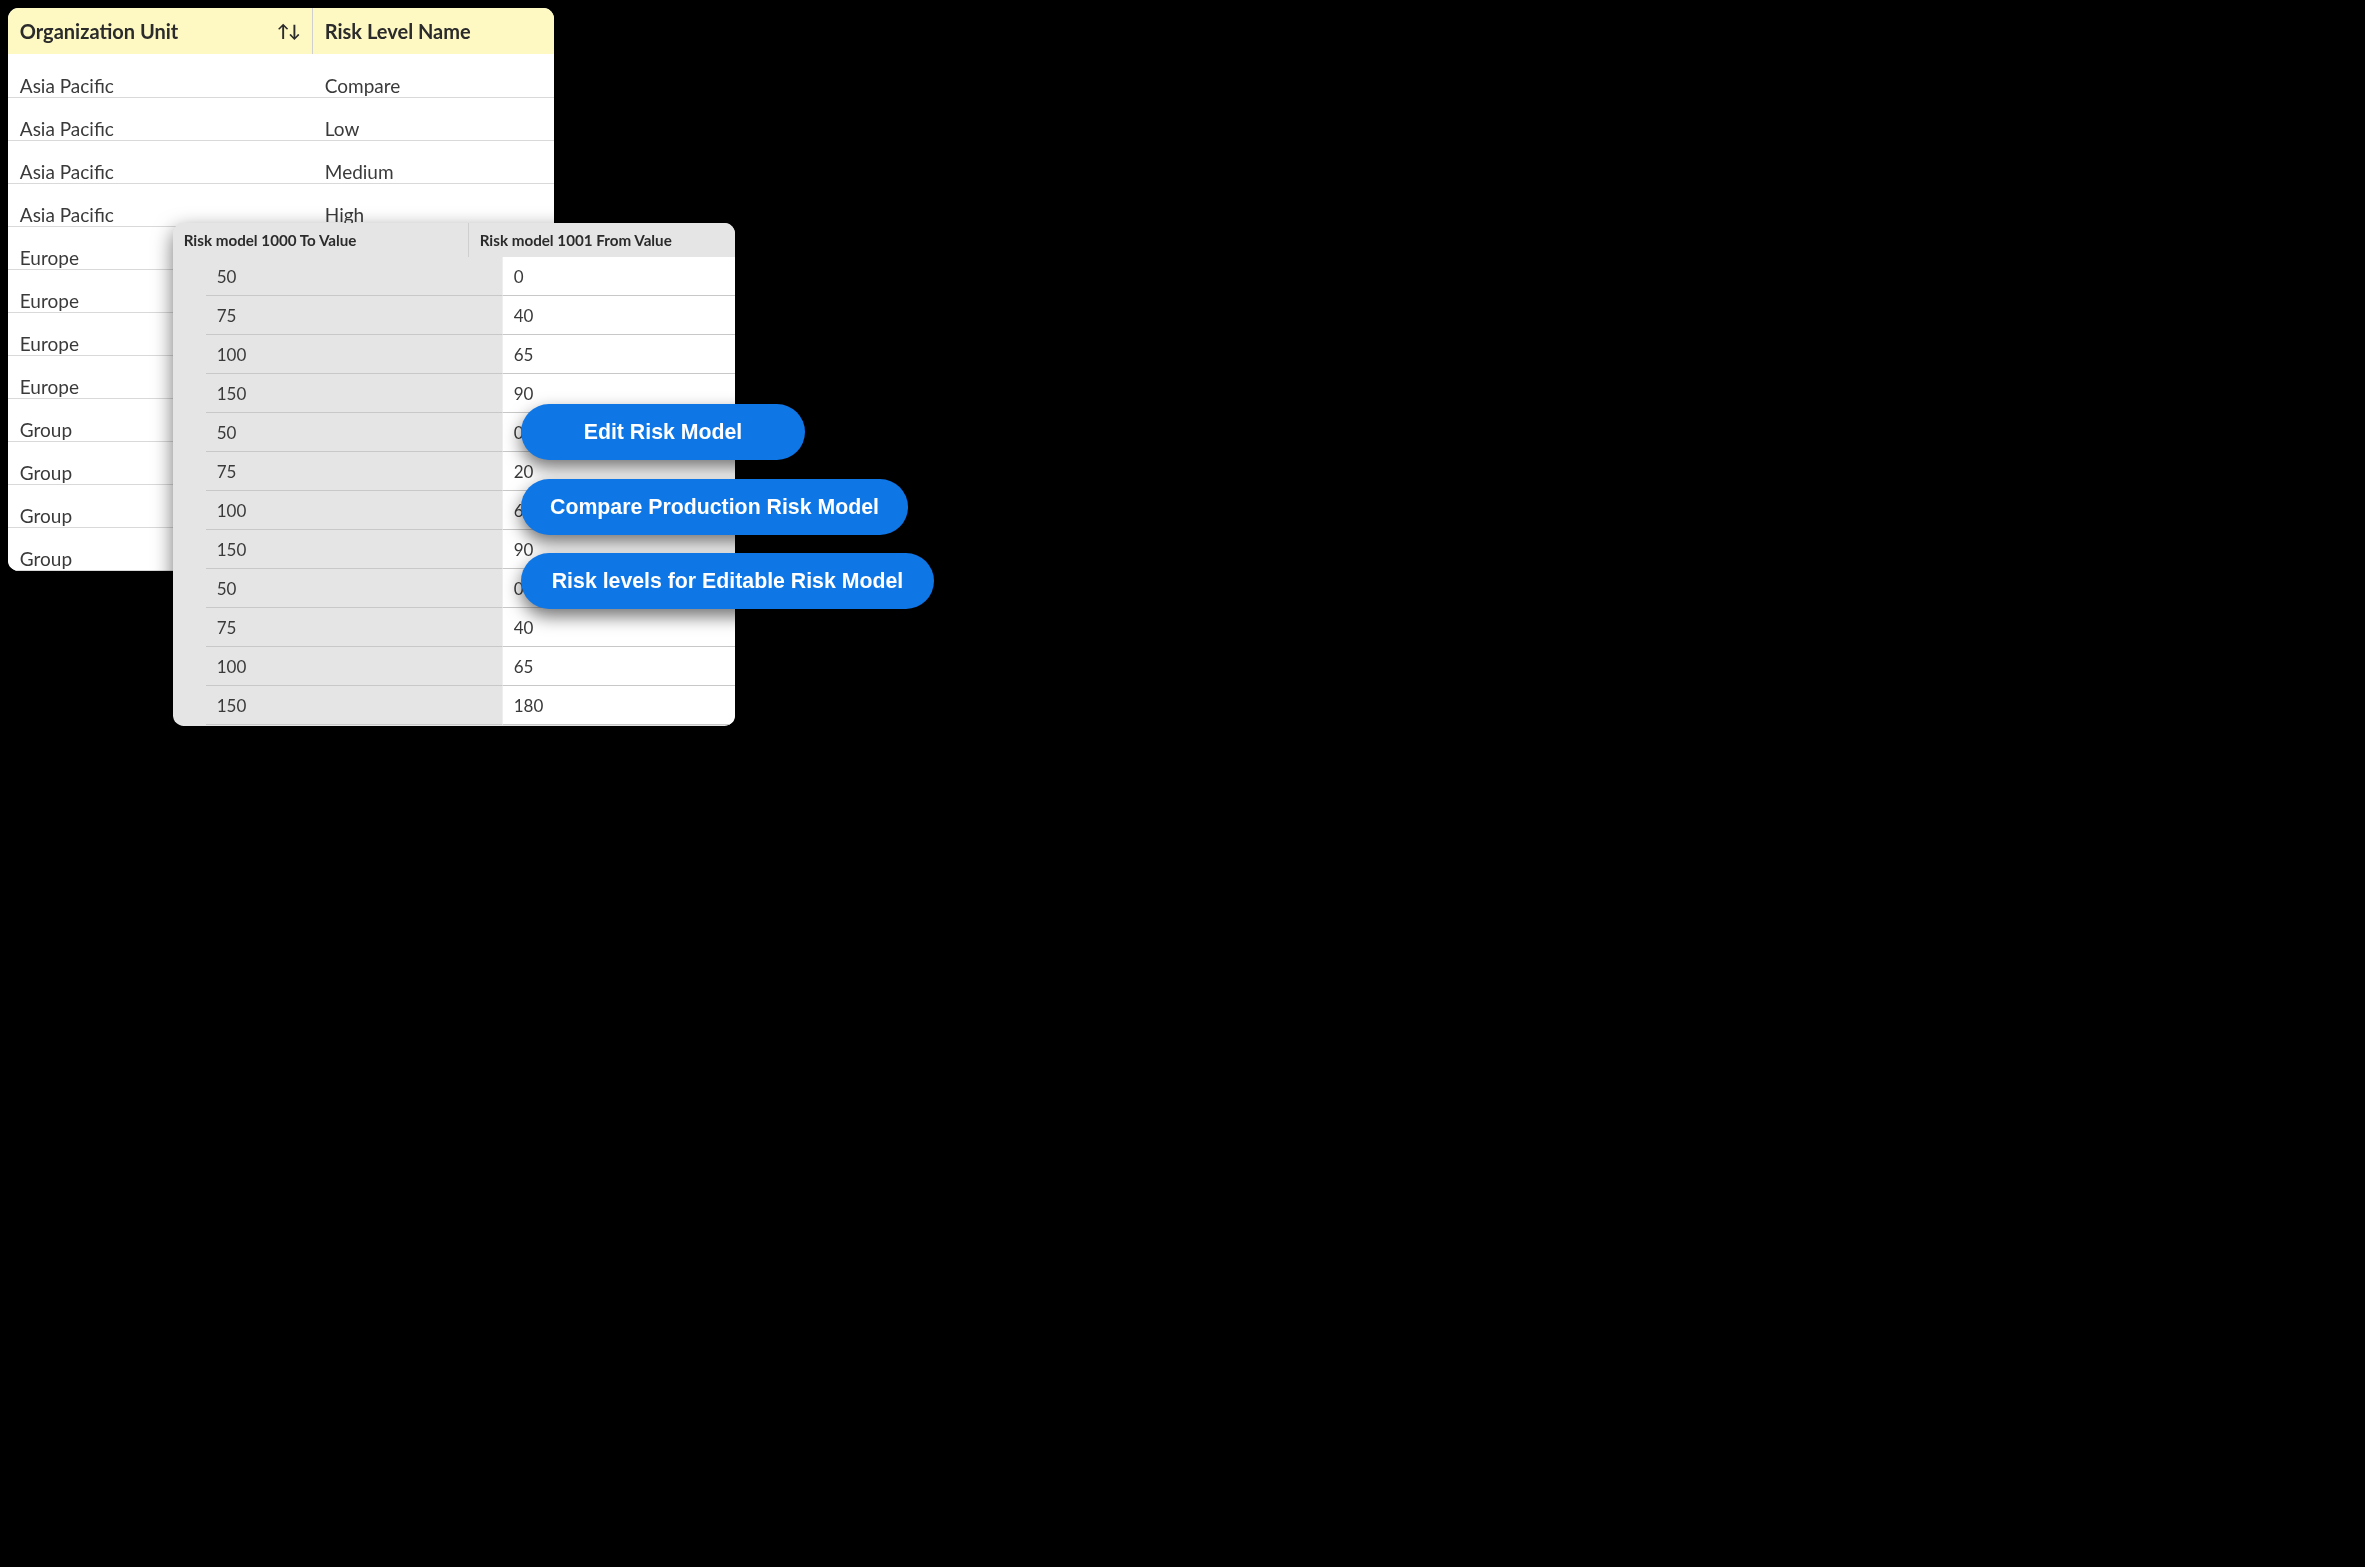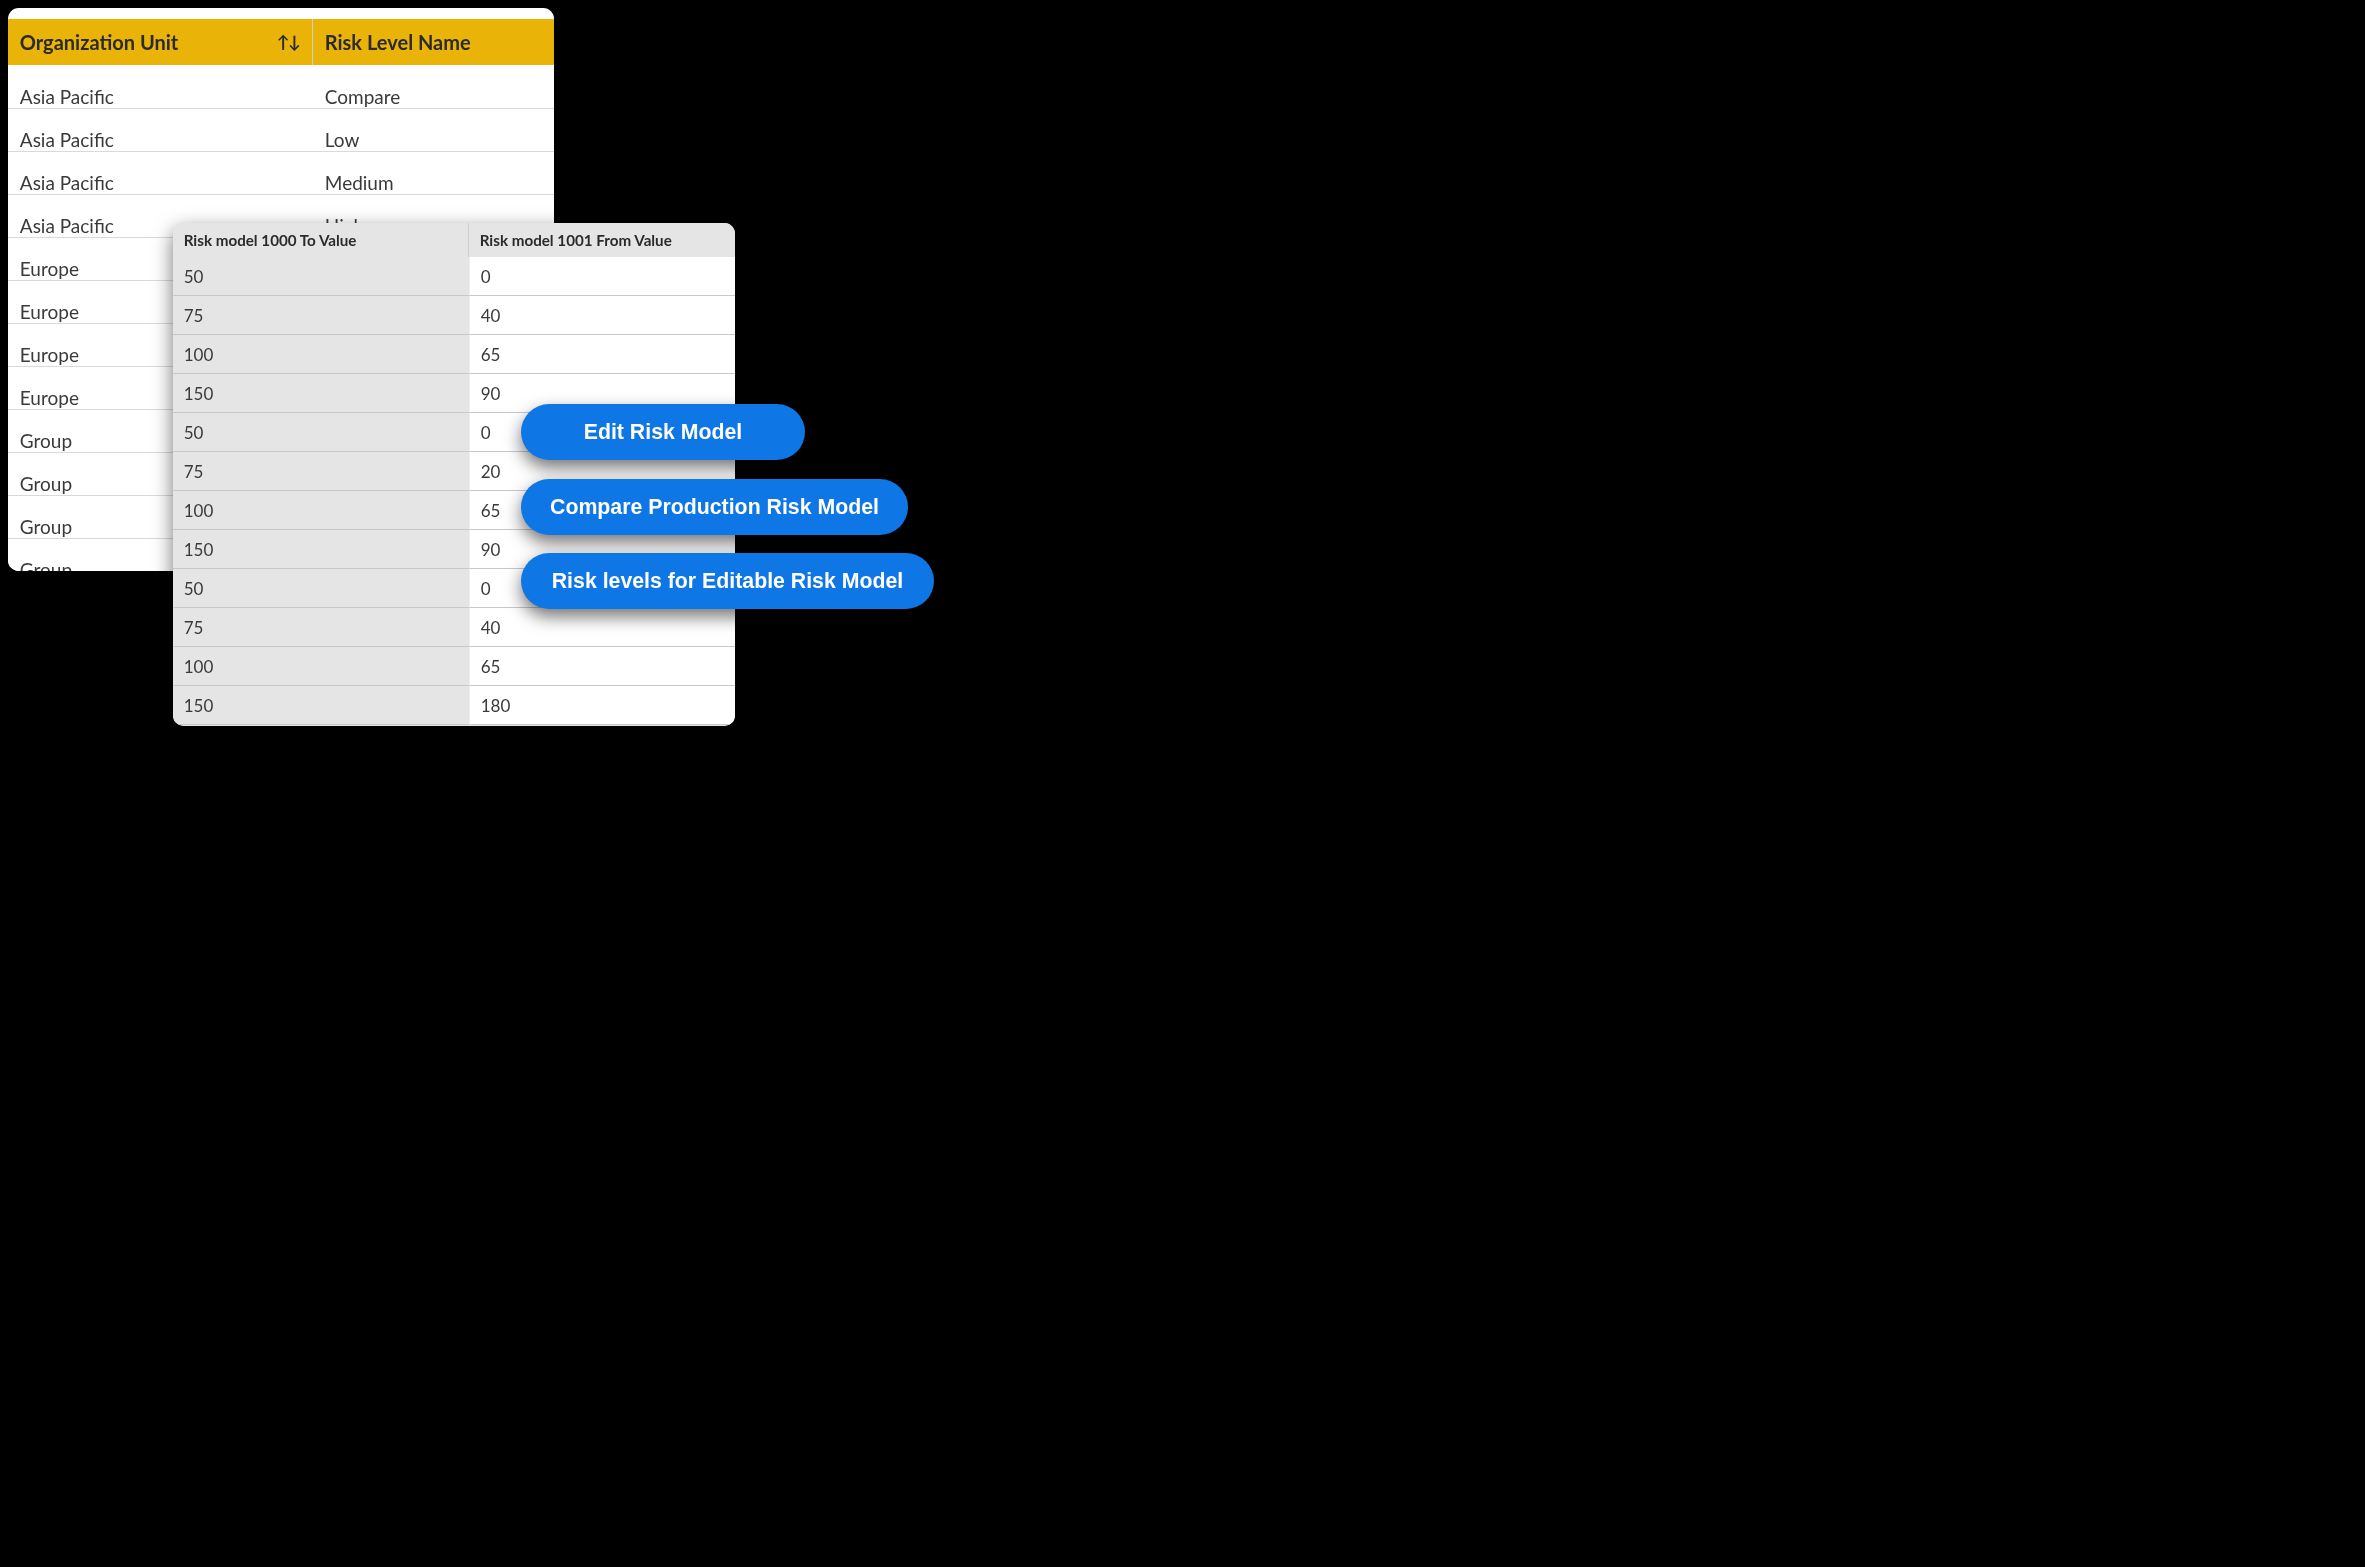--- a/index.html
+++ b/index.html
@@ -22,24 +22,23 @@
 
   
   .panel-a {
     left: 7.6px;
     top: 7.6px;
     width: 546px;
     height: 563px;
   }
   .panel-a .hdr {
     display: flex;
-    background: #eab308;
+    background: #fef9c3;
     height: 47px;
     border-bottom: 0.8px solid #fff;
-    margin-top: 11px;
   }
   .panel-a .hdr .col {
     display: flex;
     align-items: center;
     padding: 0 12.2px;
     font-weight: 700;
     font-size: 20px;
     color: #2b2b2b;
   }
   .panel-a .hdr .col.a { width: 305px; border-right: 1.5px solid #cfcfcf; justify-content: space-between; }
@@ -83,20 +82,21 @@
     font-weight: 700;
     font-size: 15.2px;
     color: #2b2b2b;
   }
   .panel-b .hdr .col.a { width: 296px; border-right: 1.5px solid #cfcfcf; }
   .panel-b .hdr .col.b { flex: 1; }
 
   .panel-b .grid {
     display: grid;
     grid-template-columns: 296px 1fr;
+    margin-left: 33px;
   }
   .panel-b .grid .cell {
     height: 39px;
     display: flex;
     align-items: center;
     padding: 0 10.7px;
     font-size: 17px;
     color: #3a3a3a;
     border-bottom: 0.8px solid #c8c8c8;
   }

